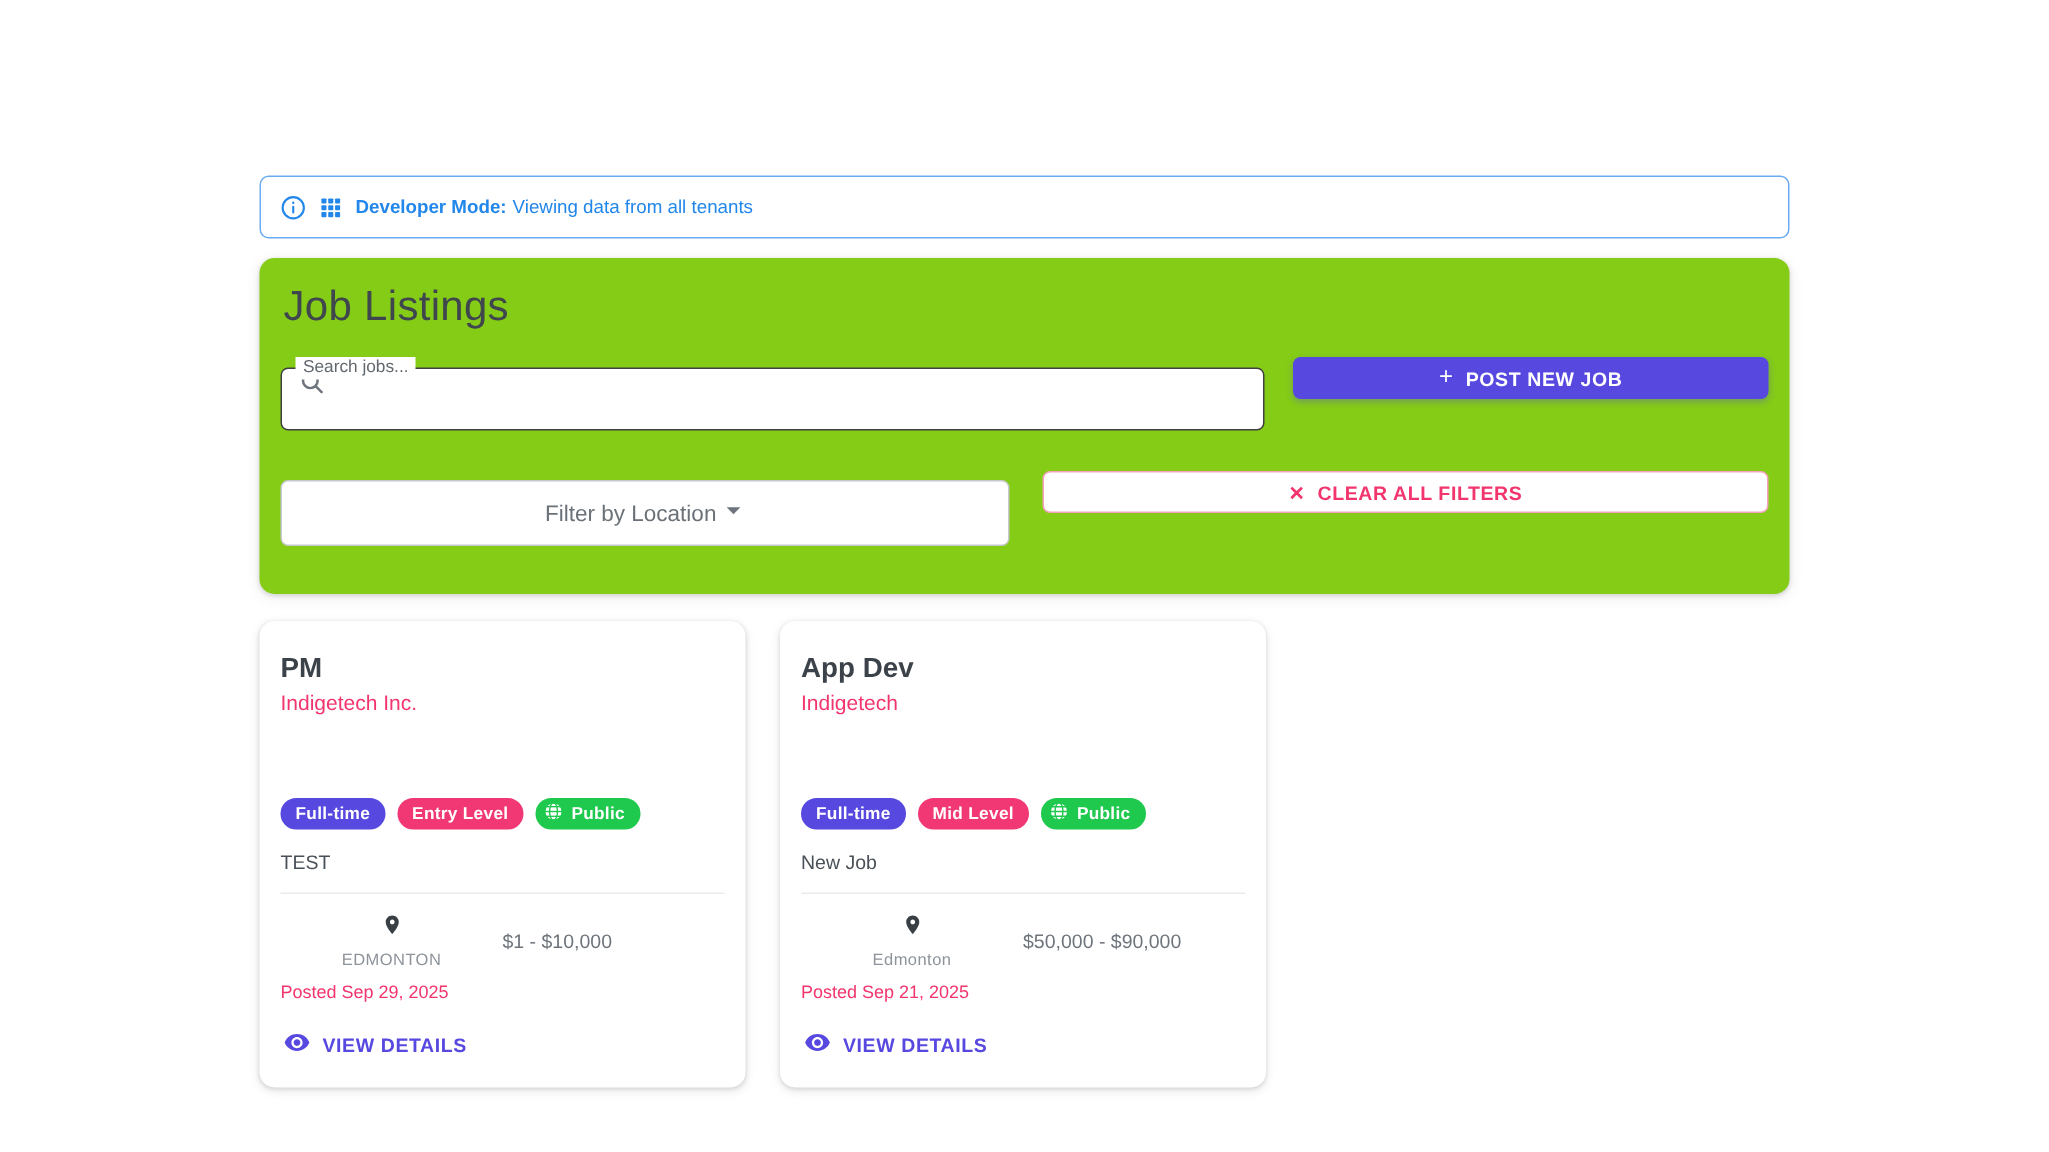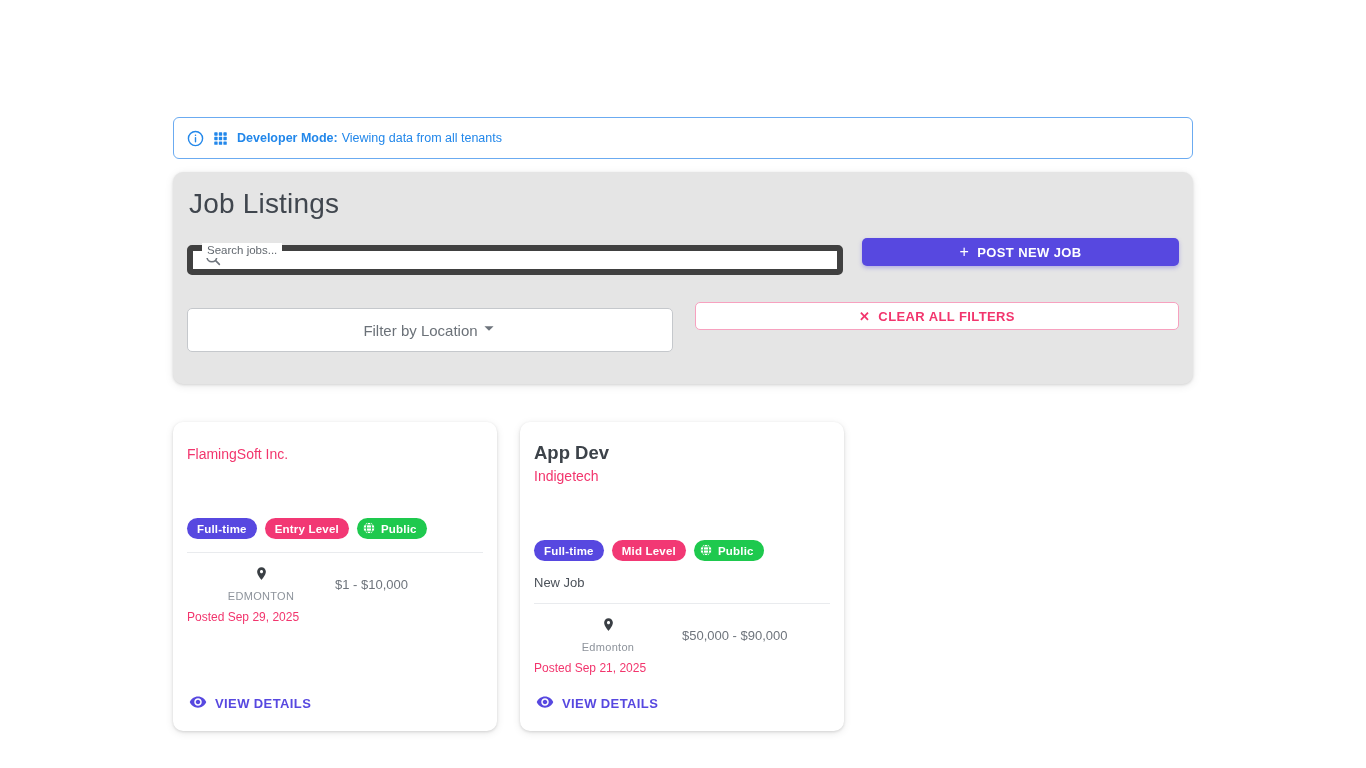--- a/index.html
+++ b/index.html
@@ -19,36 +19,36 @@
     display: flex; align-items: center; gap: 9px; padding: 0 13px;
     color: var(--blue, #2287ea); font-size: 12.5px;
     margin-bottom: 13px;
   }
   .banner svg { display: block; }
   .banner .msg { display: flex; gap: 4px; align-items: baseline; white-space: nowrap; }
   .banner .msg b { font-weight: 700; }
 
   
   .panel {
-    background: #e5e5e5; border-radius: 10px;
+    background: #84cc16; border-radius: 10px;
     box-shadow: 0 1px 3px rgba(0,0,0,.13), 0 2px 10px rgba(0,0,0,.08);
-    padding: 16px 14px 32px; margin-bottom: 38px;
+    padding: 16px 14px 32px; margin-bottom: 18px;
   }
   .page-title {
     margin: 0 2px 18px; font-size: 28px; font-weight: 400;
     color: #40464e; letter-spacing: .2px;
   }
   .row { display: flex; align-items: flex-start; }
   .row-1 { gap: 19px; margin-bottom: 27px; }
   .row-2 { gap: 22px; }
 
   .text-field {
-    position: relative; flex: 0 0 656px; height: 30px; margin-top: 7px;
-    border: 6px solid #404040; border-radius: 5px;
-    display: flex; align-items: center; padding: 0 11px; gap: 8px; background: #fff;
+    position: relative; flex: 0 0 656px; height: 42px; margin-top: 7px;
+    border: 1px solid #404040; border-radius: 5px;
+    display: flex; padding: 0 11px; gap: 8px; background: #fff;
   }
   .text-field .floating-label {
     position: absolute; top: -8px; left: 9px; background: #fff;
     padding: 0 5px; font-size: 11.5px; color: #62686f; line-height: 15px;
   }
   .text-field input {
     border: none; outline: none; flex: 1; font-size: 15px; height: 100%;
     font-family: "Liberation Sans", sans-serif; color: #3c4249; background: transparent;
   }
 
@@ -172,40 +172,42 @@
       <button class="btn btn-clear">
         <span>✕</span>
         <span>CLEAR ALL FILTERS</span>
       </button>
     </div>
   </section>
 
   <div class="cards">
 
     <article class="card">
-      <div class="card-company">FlamingSoft Inc.</div>
+      <div class="card-title">PM</div>
+      <div class="card-company">Indigetech Inc.</div>
       <div class="chips">
         <span class="chip chip--purple">Full-time</span>
         <span class="chip chip--pink">Entry Level</span>
         <span class="chip chip--green">
           <span>
             <svg width="14" height="14" viewBox="0 0 24 24">
               <circle cx="12" cy="12" r="10" fill="#fff"></circle>
               <g fill="none" stroke="#1ec94e" stroke-width="1.6">
                 <circle cx="12" cy="12" r="10"></circle>
                 <ellipse cx="12" cy="12" rx="4.5" ry="10"></ellipse>
                 <line x1="2" y1="12" x2="22" y2="12"></line>
                 <line x1="3.4" y1="6.5" x2="20.6" y2="6.5"></line>
                 <line x1="3.4" y1="17.5" x2="20.6" y2="17.5"></line>
               </g>
             </svg>
           </span>
           <span>Public</span>
         </span>
       </div>
+      <div class="card-desc">TEST</div>
       <hr class="divider">
       <div class="meta">
         <span class="loc">
           <span>
             <svg width="15" height="15" viewBox="0 0 24 24" fill="#3a3f44">
               <path d="M12 2C8.1 2 5 5.1 5 9c0 5.2 7 13 7 13s7-7.8 7-13c0-3.9-3.1-7-7-7zm0 9.5c-1.4 0-2.5-1.1-2.5-2.5S10.6 6.5 12 6.5s2.5 1.1 2.5 2.5S13.4 11.5 12 11.5z"></path>
             </svg>
           </span>
           <span class="loc-text">EDMONTON</span>
         </span>

